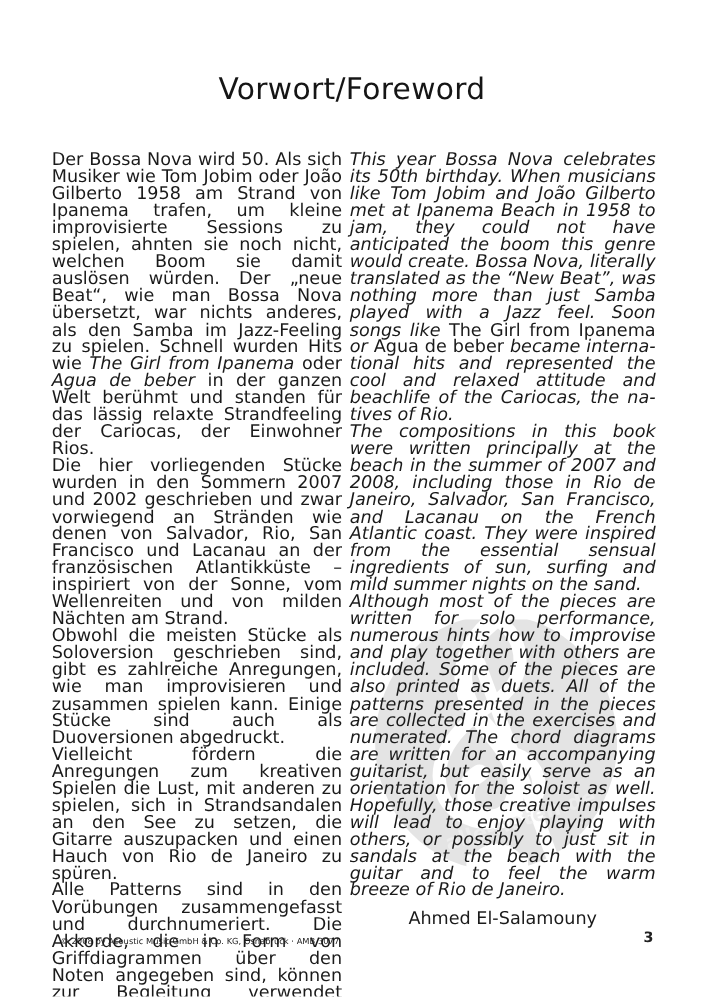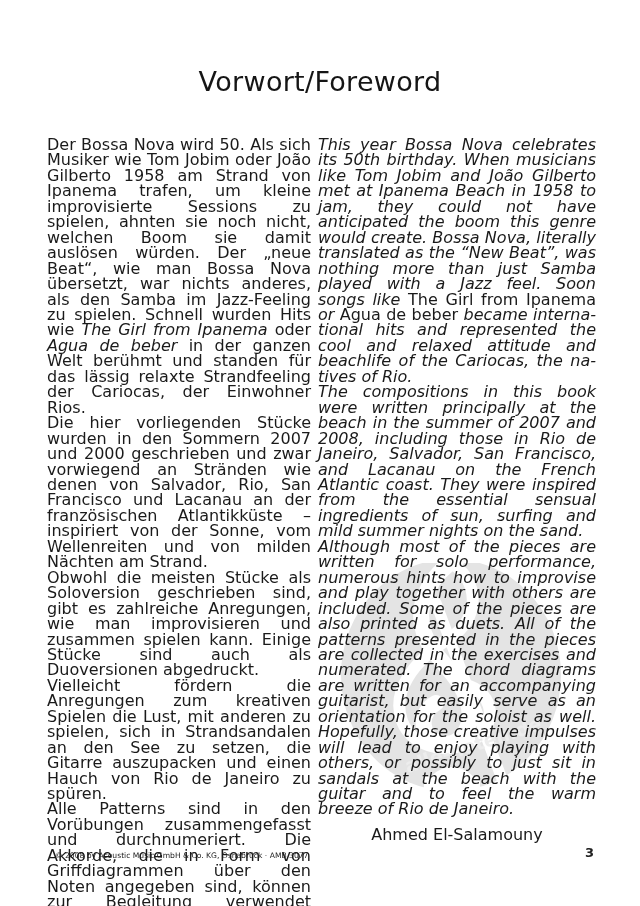--- a/index.html
+++ b/index.html
@@ -52,21 +52,21 @@
         <rect x="84" y="214" width="56" height="20" fill="black"></rect>
       </mask>
     </defs>
     <ellipse cx="111" cy="112" rx="110" ry="116" fill="#e4e4e4" mask="url(#clefmask)"></ellipse>
     <text x="62" y="196" transform="rotate(-18 110 186)" font-family="DejaVu Sans, sans-serif" font-weight="bold" font-size="19" fill="#ededed">alle-noten.de</text>
   </svg>
 </div>
 
 <div class="col left">
   <p><span>Der Bossa Nova wird 50. Als sich Musiker wie Tom Jobim oder João Gilberto 1958 am Strand von Ipa­nema trafen, um kleine improvisierte Sessions zu spielen, ahnten sie noch nicht, welchen Boom sie damit auslösen würden. Der „neue Beat“, wie man Bossa Nova übersetzt, war nichts anderes, als den Samba im Jazz-Feeling zu spielen. Schnell wurden Hits wie </span><span class="it">The Girl from Ipanema</span><span> oder </span><span class="it">Agua de be­ber</span><span> in der ganzen Welt berühmt und standen für das lässig relaxte Strandfeeling der Cariocas, der Einwohner Rios.</span></p>
-  <p>Die hier vorliegenden Stücke wurden in den Som­mern 2007 und 2000 geschrieben und zwar vor­wiegend an Stränden wie denen von Salvador, Rio, San Francisco und Lacanau an der französischen Atlantikküste – inspiriert von der Sonne, vom Wel­lenreiten und von milden Nächten am Strand.</p>
+  <p>Die hier vorliegenden Stücke wurden in den Som­mern 2007 und 2002 geschrieben und zwar vor­wiegend an Stränden wie denen von Salvador, Rio, San Francisco und Lacanau an der französischen Atlantikküste – inspiriert von der Sonne, vom Wel­lenreiten und von milden Nächten am Strand.</p>
   <p>Obwohl die meisten Stücke als Soloversion ge­schrieben sind, gibt es zahlreiche Anregungen, wie man improvisieren und zusammen spielen kann. Einige Stücke sind auch als Duoversionen abge­druckt.</p>
   <p>Vielleicht fördern die Anregungen zum kreativen Spielen die Lust, mit anderen zu spielen, sich in Strandsandalen an den See zu setzen, die Gitarre auszupacken und einen Hauch von Rio de Janeiro zu spüren.</p>
   <p>Alle Patterns sind in den Vorübungen zusammen­gefasst und durchnumeriert. Die Akkorde, die in Form von Griffdiagrammen über den Noten an­gegeben sind, können zur Begleitung verwendet werden. Wenn sie gleichzeitig zur Orientierung des Solisten dienen, wird besonders darauf hinge­wiesen.</p>
   <p class="sig">Ahmed El-Salamouny</p>
 </div>
 
 <div class="col right">
   <p><span>This year Bossa Nova celebrates its 50th birthday. When musicians like Tom Jobim and João Gilberto met at Ipanema Beach in 1958 to jam, they could not have anticipated the boom this genre would create. Bossa Nova, literally translated as the “New Beat”, was nothing more than just Samba played with a Jazz feel. Soon songs like </span><span class="upright">The Girl from Ipanema</span><span> or </span><span class="upright">Agua de beber</span><span> became interna­tional hits and represented the cool and relaxed attitude and beachlife of the Cariocas, the na­tives of Rio.</span></p>
   <p>The compositions in this book were written prin­cipally at the beach in the summer of 2007 and 2008, including those in Rio de Janeiro, Salvador, San Francisco, and Lacanau on the French Atlantic coast. They were inspired from the essential sen­sual ingredients of sun, surfing and mild summer nights on the sand.</p>
   <p>Although most of the pieces are written for solo performance, numerous hints how to improvise and play together with others are included. Some of the pieces are also printed as duets. All of the patterns presented in the pieces are collected in the exercises and numerated. The chord diagrams are written for an accompanying guitarist, but easily serve as an orientation for the soloist as well. Hopefully, those creative impulses will lead to enjoy playing with others, or possibly to just sit in sandals at the beach with the guitar and to feel the warm breeze of Rio de Janeiro.</p>

